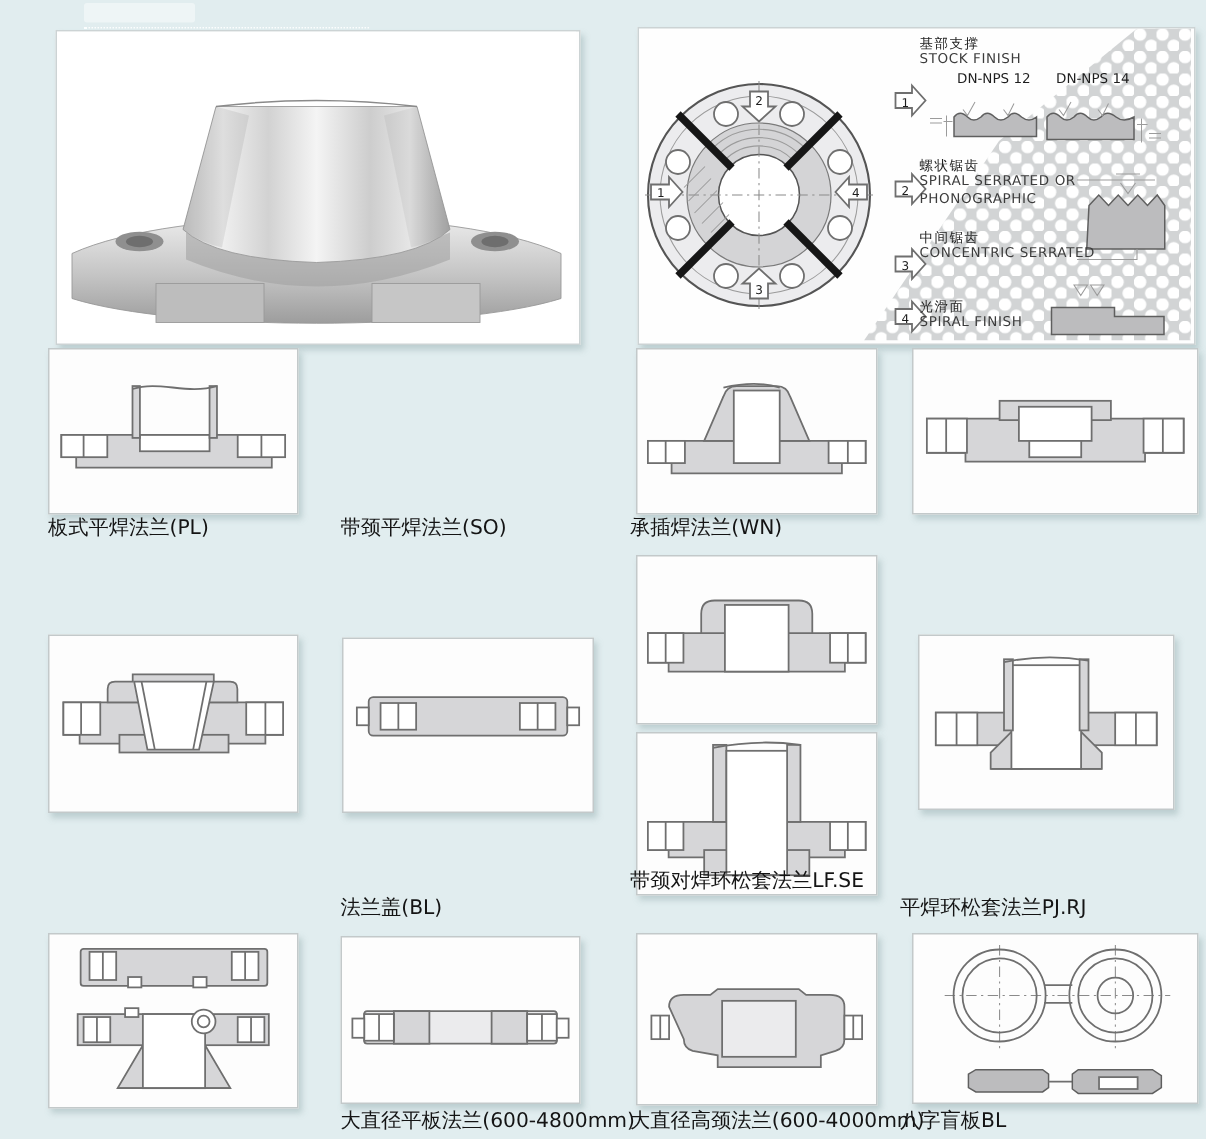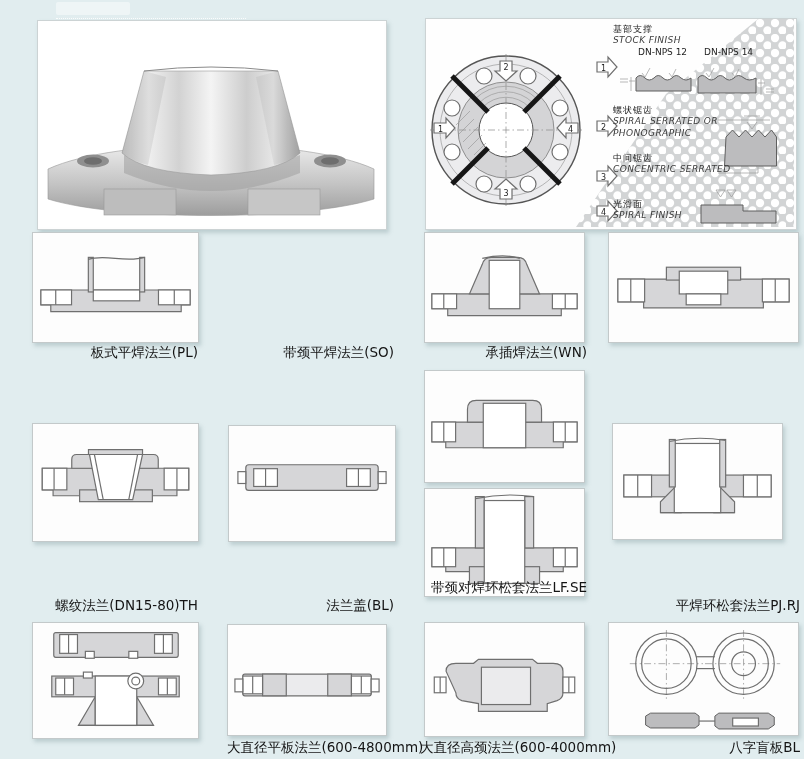--- a/index.html
+++ b/index.html
@@ -5,34 +5,34 @@
   html,body{margin:0;padding:0;}
   body{width:804px;height:759px;background:#e1edef;position:relative;overflow:hidden;
        font-family:"DejaVu Sans","Liberation Sans",sans-serif;}
   #page{position:absolute;inset:0;}
   .panel{position:absolute;background:#fefefe;border:1px solid #ccd3d4;
          box-shadow:2px 3px 4px rgba(120,148,152,.35);}
   .box{position:absolute;background:#fdfdfd;border:1px solid #c3c9ca;
        box-shadow:2px 3px 4px rgba(120,148,152,.35);
        display:flex;align-items:center;justify-content:center;}
   .cap{position:absolute;height:17px;font-size:13.5px;line-height:17px;color:#141414;
-       text-align:right;white-space:nowrap;}
+       text-align:left;white-space:nowrap;}
   
   .ol{fill:none;stroke:#6f6f6f;stroke-width:1.2}
   .fg{fill:#d6d6d8;stroke:#6f6f6f;stroke-width:1.2}
   .fw{fill:#ffffff;stroke:#6f6f6f;stroke-width:1.2}
   .fl{fill:#ebebed;stroke:#6f6f6f;stroke-width:1.2}
   .thin{fill:none;stroke:#9b9b9b;stroke-width:.7}
   .dash{fill:none;stroke:#8a8a8a;stroke-width:.7;stroke-dasharray:7 3 1.5 3}
   .blk{fill:#bcbcbe;stroke:#5f5f5f;stroke-width:1}
   .wedge{stroke:#161616;stroke-width:5}
   .anum{font-size:8px;fill:#1d1d1d;font-family:"DejaVu Sans",sans-serif;}
   
   .f-zh{position:absolute;font-size:9px;color:#222;letter-spacing:1px;white-space:nowrap;}
-  .f-en{position:absolute;font-size:9px;color:#3c3c3c;letter-spacing:.4px;white-space:nowrap;font-style:italic;}
+  .f-en{position:absolute;font-size:9px;color:#3c3c3c;letter-spacing:.4px;white-space:nowrap;}
   
   .wm{position:absolute;left:56px;top:2px;width:200px;}
   .wm-t{width:74px;height:13px;background:rgba(255,255,255,.45);border-radius:2px;}
   .wm-d{width:190px;border-top:1px dotted rgba(255,255,255,.9);margin-top:3px;}
 </style>
 </head>
 <body>
 
 <div id="page">
 
@@ -278,21 +278,20 @@
       <rect class="fw" x="129" y="58" width="24" height="19"></rect>
         <line class="ol" x1="141" y1="58" x2="141" y2="77"></line>
       <rect class="fg" x="50" y="6" width="9" height="52"></rect>
       <rect class="fg" x="100" y="6" width="9" height="52"></rect>
       <rect class="fw" x="59" y="10" width="41" height="84"></rect>
       <path class="ol" d="M50,8q30,-6 59,-2"></path>
       <line class="ol" x1="59" y1="94" x2="100" y2="94"></line>
     </svg>
   </div>
 
-  <div class="cap" style="left:32px;top:597px;width:166px">螺纹法兰(DN15-80)TH</div>
   <div class="cap" style="left:227px;top:597px;width:167px">法兰盖(BL)</div>
   <div class="cap" style="left:420px;top:579px;width:167px">带颈对焊环松套法兰LF.SE</div>
   <div class="cap" style="left:600px;top:597px;width:200px">平焊环松套法兰PJ.RJ</div>
 
   <div class="box" style="left:32px;top:622px;width:165px;height:115px">
     <svg width="163" height="113" viewBox="0 0 165 113">
       <rect class="fg" x="20" y="8" width="126" height="25" rx="2"></rect>
       <rect class="fw" x="26" y="10" width="18" height="19"></rect>
         <line class="ol" x1="35" y1="10" x2="35" y2="29"></line>
       <rect class="fw" x="122" y="10" width="18" height="19"></rect>

